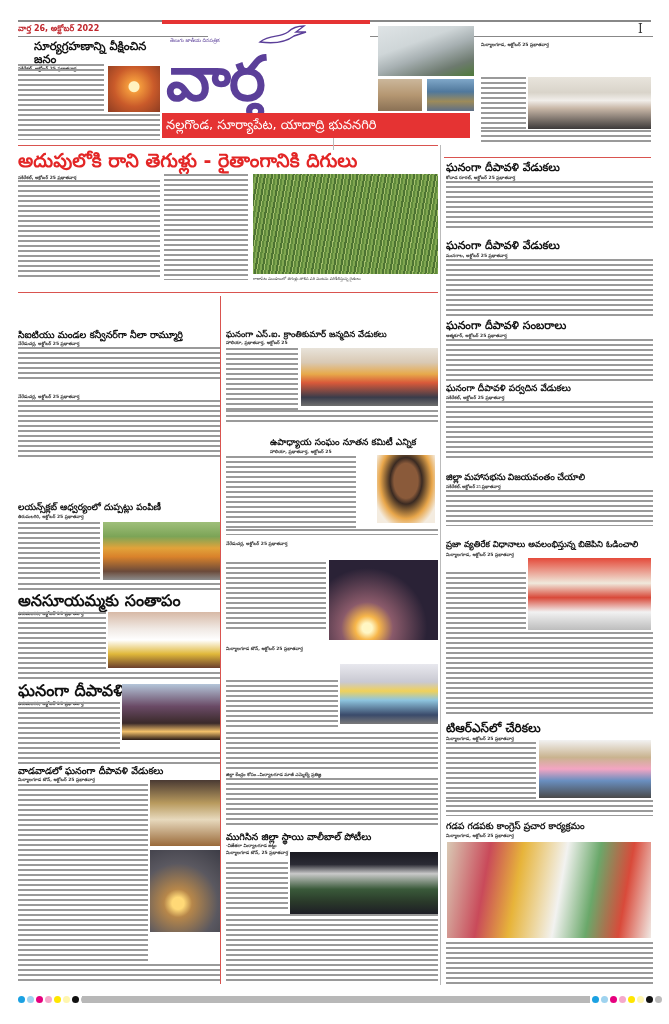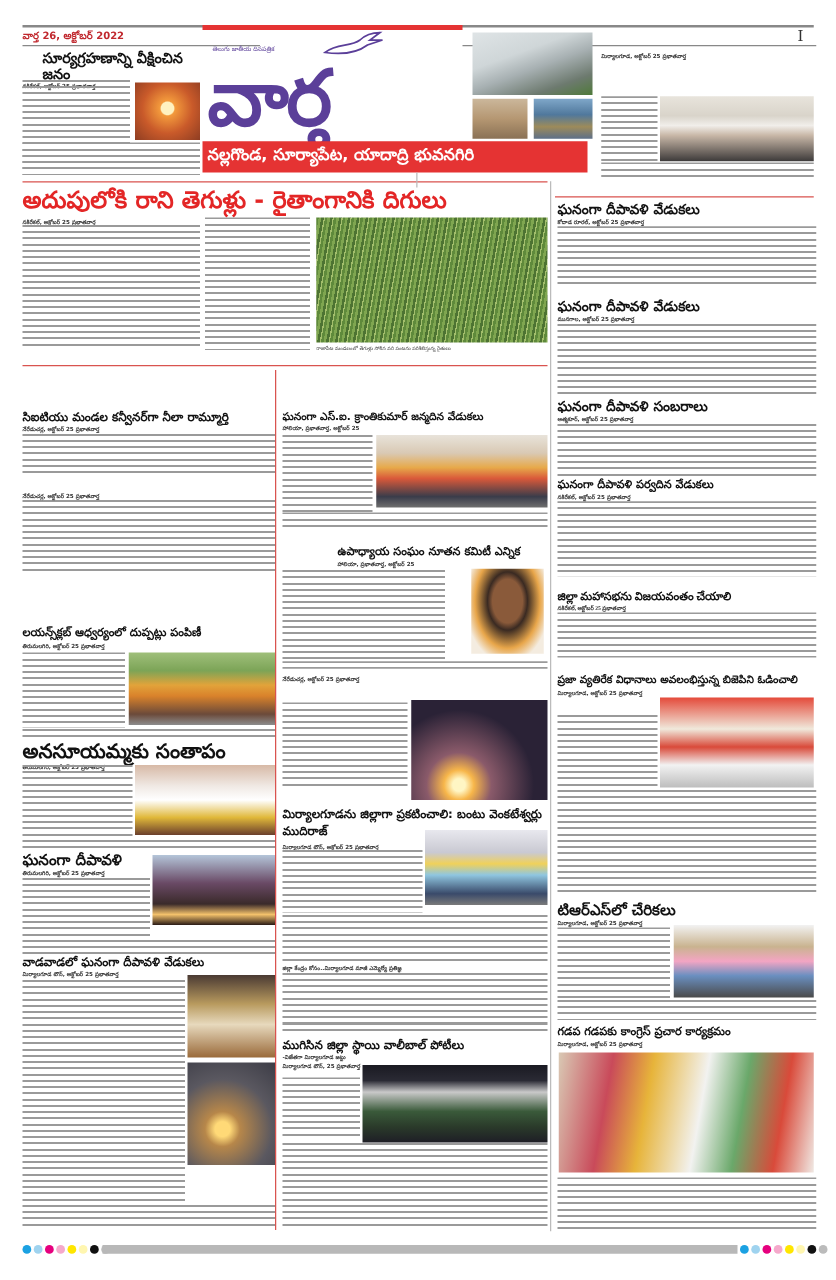--- a/index.html
+++ b/index.html
@@ -16,21 +16,21 @@
   .hl { font-weight: bold; color: #111; line-height: 1.1; }
   .hl-red { color: #e32626; }
   .byline { font-size: 4.5px; font-weight: bold; color: #333; margin-top: 1px; }
   .body { font-size: 3.8px; line-height: 5.4px; color: #555; text-align: justify; overflow: hidden; }
   .lines { background-image: repeating-linear-gradient(to bottom, #9a9a9a 0px, #9a9a9a 1.6px, transparent 1.6px, transparent 5px); }
   .photo { border-radius: 0; overflow: hidden; }
   .masthead-band { left: 162px; top: 20px; width: 208px; height: 4px; background: #e53333; }
   .tagline { left: 170px; top: 37px; font-size: 5px; color: #5b3f99; }
   .logo-text { left: 166px; top: 36px; font-size: 62px; font-weight: bold; color: #5b3f99; letter-spacing: -2px; font-family: "DejaVu Sans", sans-serif; }
   .dove { left: 258px; top: 24px; }
-  .region-bar { left: 162px; top: 113px; width: 308px; height: 25px; background: #e53333; color: #fff; font-size: 13px; font-weight: bold; display: flex; align-items: center; padding-left: 4px; white-space: nowrap; overflow: hidden; }
+  .region-bar { left: 162px; top: 113px; width: 308px; height: 25px; background: #e53333; color: #fff; font-size: 13px; font-weight: normal; display: flex; align-items: center; padding-left: 4px; white-space: nowrap; overflow: hidden; }
   .img-dam { left: 378px; top: 26px; width: 96px; height: 50px; background: linear-gradient(160deg, #dfe4e6 0%, #cfd6d8 35%, #a7b0b2 55%, #6d7a6f 80%, #4f7a3a 100%); }
   .img-fort { left: 378px; top: 79px; width: 44px; height: 32px; background: linear-gradient(180deg, #cbb79b 0%, #b59772 50%, #8a7155 100%); }
   .img-city { left: 427px; top: 79px; width: 47px; height: 32px; background: linear-gradient(180deg, #7fa7c9 0%, #50789c 40%, #9d8b5a 70%, #5d6f88 100%); }
   .regmarks { display: flex; align-items: center; gap: 2px; }
   .dot { width: 7px; height: 7px; border-radius: 50%; }
   .greybar { height: 7px; background: #b8b8b8; }
 </style>
 </head>
 <body>
 
@@ -98,21 +98,21 @@
 
 <div class="abs" style="left:18px;top:592px;width:202px;">
   <div class="hl" style="font-size:16px;">అనసూయమ్మకు సంతాపం</div>
   <div class="byline">తిరుమలగిరి, అక్టోబర్ 25 ప్రభాతవార్త</div>
 </div>
 <div class="abs body lines" style="left:18px;top:612px;width:88px;height:60px;"></div>
 <div class="abs photo" style="left:108px;top:612px;width:112px;height:56px;background:linear-gradient(180deg,#d7b9a6 0%,#f0e9e4 30%,#ffffff 50%,#e0b83a 75%,#6b3f2c 100%);"></div>
 <div class="abs body lines" style="left:18px;top:672px;width:202px;height:8px;"></div>
 
 <div class="abs" style="left:18px;top:682px;width:202px;">
-  <div class="hl" style="font-size:12px;">ఘనంగా దీపావళి</div>
+  <div class="hl" style="font-size:16px;">ఘనంగా దీపావళి</div>
   <div class="byline">తిరుమలగిరి, అక్టోబర్ 25 ప్రభాతవార్త</div>
 </div>
 <div class="abs body lines" style="left:18px;top:702px;width:102px;height:50px;"></div>
 <div class="abs photo" style="left:122px;top:684px;width:98px;height:56px;background:linear-gradient(180deg,#b4c5d9 0%,#6a4a66 40%,#3a2a2a 70%,#f3c16b 85%,#2a1b16 100%);"></div>
 <div class="abs body lines" style="left:18px;top:752px;width:202px;height:14px;"></div>
 
 <div class="abs" style="left:18px;top:766px;width:202px;">
   <div class="hl" style="font-size:9.5px;white-space:nowrap;">వాడవాడలో  ఘనంగా దీపావళి వేడుకలు</div>
   <div class="byline">మిర్యాలగూడ టౌన్, అక్టోబర్ 25 ప్రభాతవార్త</div>
 </div>
@@ -139,21 +139,20 @@
 <div class="abs photo" style="left:377px;top:455px;width:58px;height:68px;background:radial-gradient(ellipse at 50% 38%,#8a5a3a 0 12px,#3a2a22 16px,#e8a64a 26px,#f4ece0 34px);"></div>
 <div class="abs body lines" style="left:226px;top:529px;width:212px;height:6px;"></div>
 
 <div class="abs" style="left:226px;top:540px;width:212px;">
   <div class="byline">నేరేడుచర్ల, అక్టోబర్ 25 ప్రభాతవార్త</div>
 </div>
 <div class="abs body lines" style="left:226px;top:562px;width:100px;height:70px;"></div>
 <div class="abs photo" style="left:329px;top:560px;width:109px;height:80px;background:radial-gradient(circle at 35% 85%,#fff6c4 0 5px,#f7b64a 12px,#8a5a6a 26px,#2a2236 60px);"></div>
 
 <div class="abs" style="left:226px;top:645px;width:212px;">
-  <div class="hl" style="font-size:9.5px;line-height:1.5;">మిర్యాలగూడను జిల్లాగా ప్రకటించాలి: బంటు వెంకటేశ్వర్లు ముదిరాజ్</div>
   <div class="byline">మిర్యాలగూడ టౌన్, అక్టోబర్ 25 ప్రభాతవార్త</div>
 </div>
 <div class="abs body lines" style="left:226px;top:680px;width:112px;height:50px;"></div>
 <div class="abs photo" style="left:340px;top:664px;width:98px;height:60px;background:linear-gradient(180deg,#e8e8ee 0%,#c9c9d2 30%,#f0d15a 45%,#8fc6e0 60%,#3a4a6a 85%,#7a7a7a 100%);"></div>
 <div class="abs body lines" style="left:226px;top:732px;width:212px;height:38px;"></div>
 <div class="abs byline" style="left:226px;top:771px;font-size:4.5px;">జిల్లా కేంద్రం కోసం..మిర్యాలగూడ మాజీ ఎమ్మెల్యే ప్రతిజ్ఞ</div>
 <div class="abs body lines" style="left:226px;top:778px;width:212px;height:50px;"></div>
 
 <div class="abs" style="left:226px;top:832px;width:212px;">
   <div class="hl" style="font-size:9.5px;white-space:nowrap;">ముగిసిన జిల్లా స్థాయి వాలీబాల్ పోటీలు</div>

